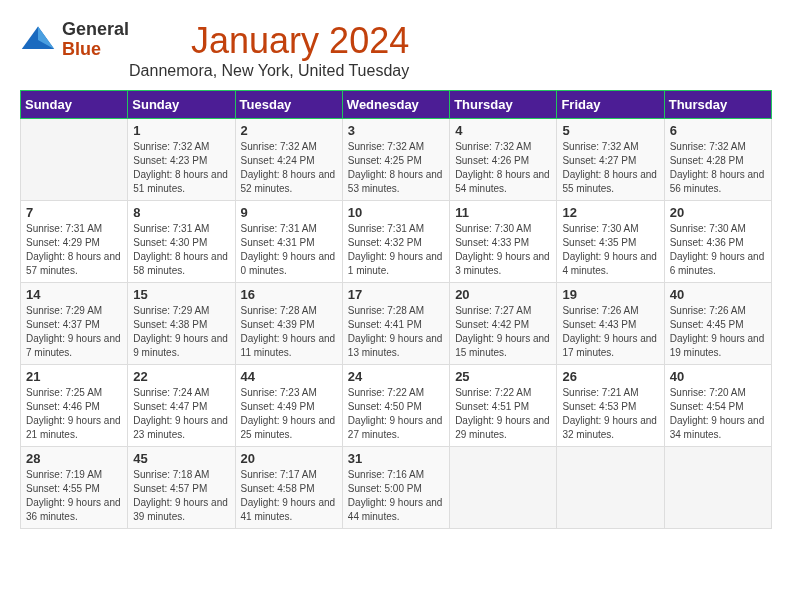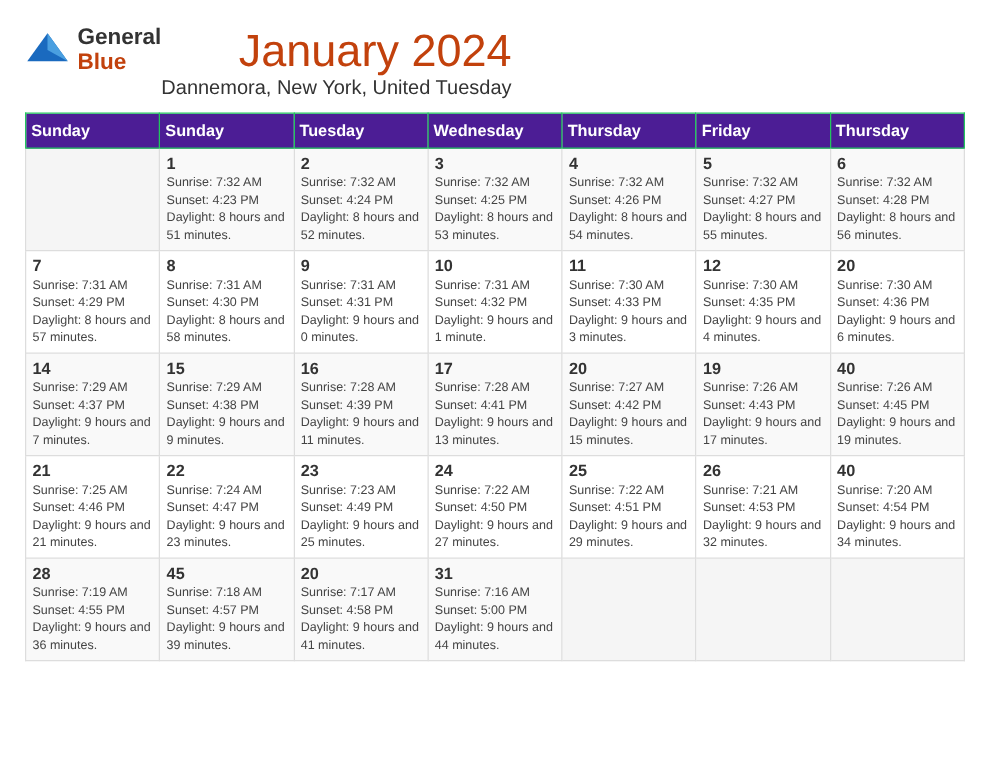--- a/index.html
+++ b/index.html
@@ -209,21 +209,21 @@
       <tr>
         <td>
           <span class="day-number">21</span>
           <div class="day-detail">Sunrise: 7:25 AM<br>Sunset: 4:46 PM<br>Daylight: 9 hours and 21 minutes.</div>
         </td>
         <td>
           <span class="day-number">22</span>
           <div class="day-detail">Sunrise: 7:24 AM<br>Sunset: 4:47 PM<br>Daylight: 9 hours and 23 minutes.</div>
         </td>
         <td>
-          <span class="day-number">23</span>
+          <span class="day-number">44</span>
           <div class="day-detail">Sunrise: 7:23 AM<br>Sunset: 4:49 PM<br>Daylight: 9 hours and 25 minutes.</div>
         </td>
         <td>
           <span class="day-number">24</span>
           <div class="day-detail">Sunrise: 7:22 AM<br>Sunset: 4:50 PM<br>Daylight: 9 hours and 27 minutes.</div>
         </td>
         <td>
           <span class="day-number">25</span>
           <div class="day-detail">Sunrise: 7:22 AM<br>Sunset: 4:51 PM<br>Daylight: 9 hours and 29 minutes.</div>
         </td>

